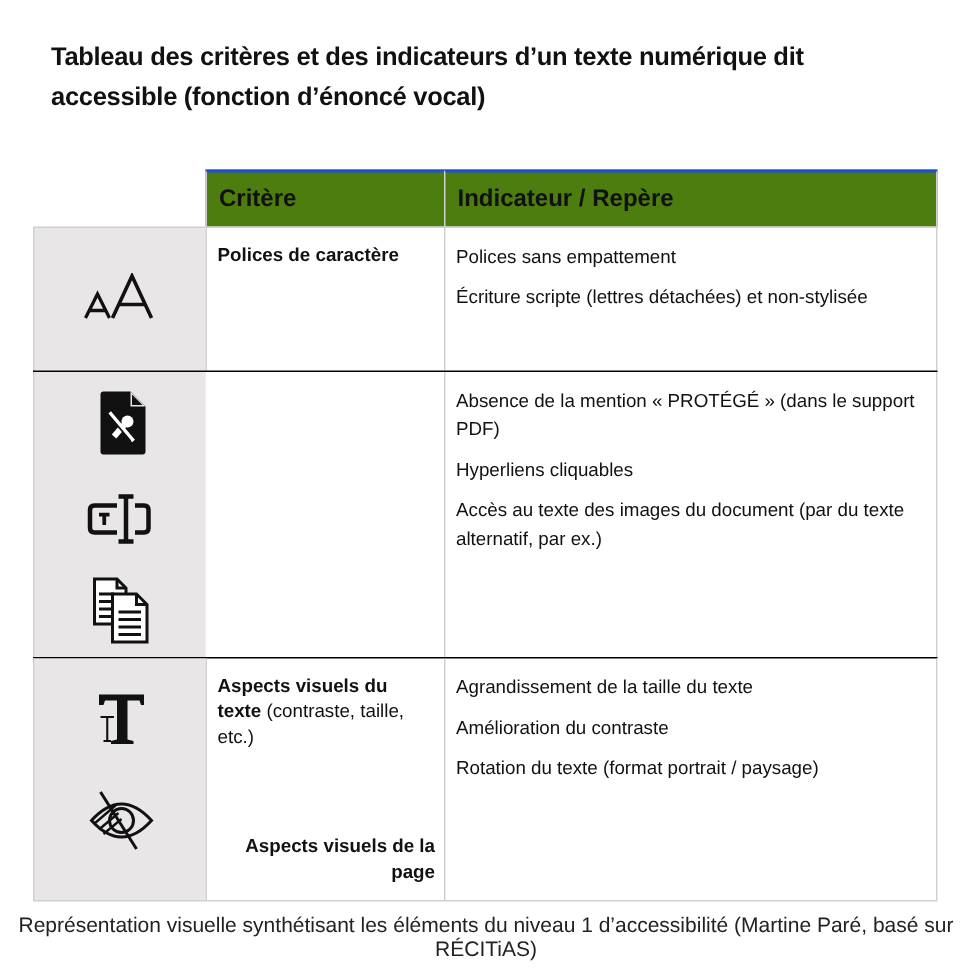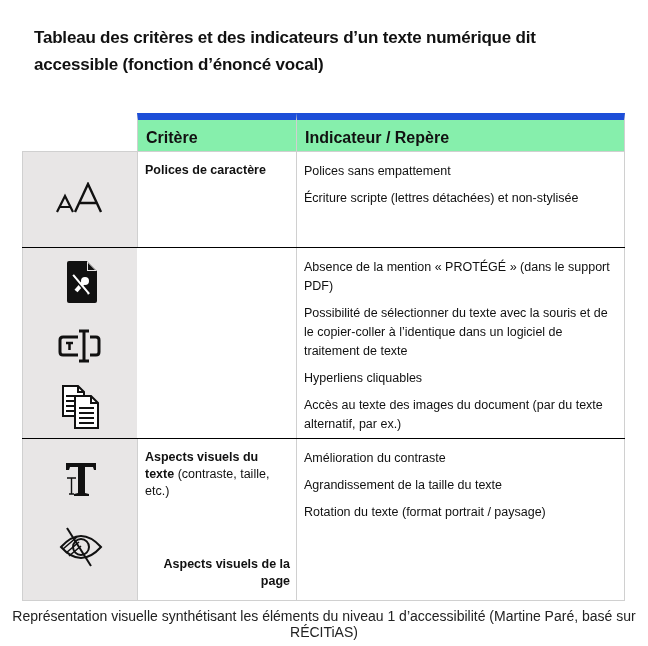--- a/index.html
+++ b/index.html
@@ -2,22 +2,22 @@
 <html><head>
 <meta charset="utf-8">
 <style>
   html, body { margin:0; padding:0; background:#ffffff; }
   body { width:648px; height:646px; position:relative; overflow:hidden;
          font-family:"Liberation Sans", "DejaVu Sans", sans-serif; color:#111; }
   .title { position:absolute; left:34px; top:24px; width:580px;
            font-size:17px; font-weight:bold; line-height:27px; color:#111;
            letter-spacing:-0.2px; }
   .tbl { position:absolute; left:22px; top:113px; width:603px; }
-  .hdr { position:absolute; top:0; height:38px; background:#86efac;
-         border-top:7px solid #1d4ed8; box-sizing:border-box; }
+  .hdr { position:absolute; top:0; height:38px; background:#4d7c0f;
+         border-top:2px solid #1d4ed8; box-sizing:border-box; }
   .hdr span { position:absolute; left:8px; top:9px; font-size:16px; font-weight:bold; color:#111; }
   .h1 { left:115px; width:159px; border-left:1px solid #d0d0d0; }
   .h2 { left:274px; width:329px; border-left:1px solid #d0d0d0; border-right:1px solid #d0d0d0;padding-left:12px; }
   .row { position:absolute; left:0; width:603px; box-sizing:border-box; }
   .row .c0 { position:absolute; left:0; top:0; bottom:0; width:115px; background:#e8e6e6;
              border-left:1px solid #d0d0d0; box-sizing:border-box; }
   .row .c1 { position:absolute; left:115px; top:0; bottom:0; width:159px;
              border-left:1px solid #d0d0d0; box-sizing:border-box; padding:10px 6px 0 7px;
              font-size:12.5px; line-height:17px; }
   .row .c2 { position:absolute; left:274px; top:0; bottom:0; width:329px;
@@ -91,21 +91,20 @@
           <path d="M17 2 L17 8 L23 8" stroke="#111" stroke-width="2" fill="none"></path>
           <path d="M5 12 L15 12 M5 17 L15 17 M5 22 L15 22 M5 27 L15 27" stroke="#111" stroke-width="2"></path>
           <path d="M14 12 L30 12 L37 19 L37 44 L14 44 Z" stroke="#111" stroke-width="2" fill="#fff"></path>
           <path d="M30 12 L30 19 L37 19" stroke="#111" stroke-width="2" fill="none"></path>
           <path d="M18 24 L33 24 M18 29 L33 29 M18 34 L33 34 M18 39 L33 39" stroke="#111" stroke-width="2"></path>
         </svg>
       </div>
     </div>
     <div class="c2">
       <p>Absence de la mention « PROTÉGÉ » (dans le support PDF)</p>
-      <p>Possibilité de sélectionner du texte avec la souris et de le copier-coller à l’identique dans un logiciel de traitement de texte</p>
       <p>Hyperliens cliquables</p>
       <p>Accès au texte des images du document (par du texte alternatif, par ex.)</p>
     </div>
   </div>
 
   <div class="row r3">
     <div class="c0">
       <div class="icon" style="top:22px;">
         <svg width="34" height="36" viewBox="0 0 34 36">
           <path d="M2 2 L32 2 L32 9 L30 9 L29 6 L21 6 L21 32 L25 33 L25 35 L10 35 L10 33 L14 32 L14 6 L6 6 L5 9 L2 9 Z" fill="#111"></path>
@@ -120,20 +119,20 @@
           <path d="M8 1 L32 39" stroke="#111" stroke-width="2"></path>
           <path d="M4 22 L18 10 M7 26 L20 15 M10 29 L22 19" stroke="#111" stroke-width="1.6"></path>
         </svg>
       </div>
     </div>
     <div class="c1">
       <div><span class="b">Aspects visuels du texte</span><span> (contraste, taille, etc.)</span></div>
       <div class="b crit2">Aspects visuels de la page</div>
     </div>
     <div class="c2">
+      <p>Agrandissement de la taille du texte</p>
       <p>Amélioration du contraste</p>
-      <p>Agrandissement de la taille du texte</p>
       <p>Rotation du texte (format portrait / paysage)</p>
     </div>
   </div>
 </div>
 
 <div class="caption">Représentation visuelle synthétisant les éléments du niveau 1 d’accessibilité (Martine Paré, basé sur RÉCITiAS)</div>
 
 </body></html>

